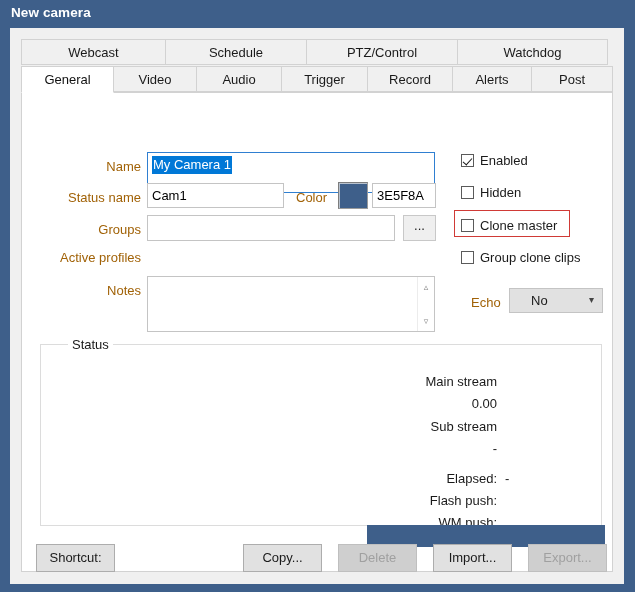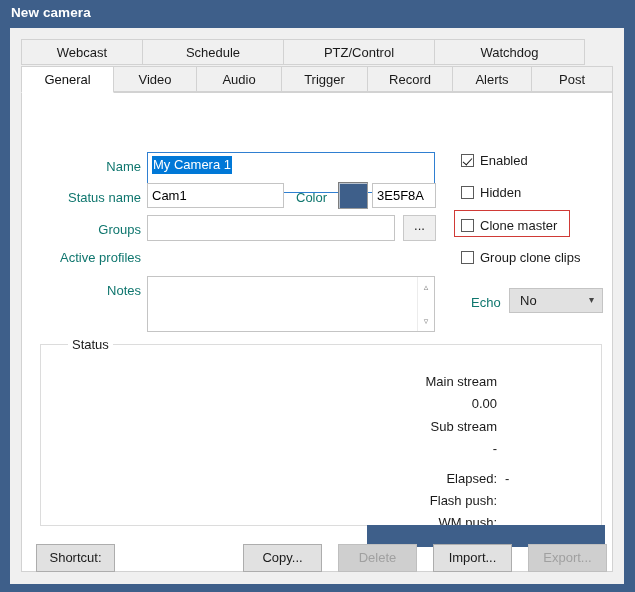--- a/index.html
+++ b/index.html
@@ -92,21 +92,21 @@
     width: 592px; height: 480px;
     background: #ffffff;
     border: 1px solid #d2d2d2;
     box-sizing: border-box;
   }
 
   
   .lbl {
     position: absolute;
     font-size: 13px;
-    color: #0f766e;
+    color: #a16207;
     white-space: nowrap;
   }
   .lbl.right { text-align: right; }
 
   .tbox {
     position: absolute;
     box-sizing: border-box;
     background: #ffffff;
     border: 1px solid #c4c4c4;
     font-family: "Liberation Sans", sans-serif;
@@ -187,21 +187,21 @@
 
   
   .combo {
     position: absolute;
     box-sizing: border-box;
     background: #e1e1e1;
     border: 1px solid #c4c4c4;
     font-size: 13px;
     color: #1a1a1a;
     line-height: 22px;
-    padding-left: 10px;
+    padding-left: 21px;
     white-space: nowrap;
     overflow: hidden;
   }
   .combo .chev {
     position: absolute;
     right: 8px; top: 0;
     font-size: 10px;
     color: #444;
     line-height: 22px;
   }
@@ -281,21 +281,21 @@
 
   <div id="titlebar">
     <div class="title">New camera</div>
   </div>
 
   <div id="client">
 
     <div id="tabctl">
 
       <div class="tabrow row1">
-        <div class="tab" style="width:122px">Webcast</div>
+        <div class="tab" style="width:145px">Webcast</div>
         <div class="tab" style="width:141px">Schedule</div>
         <div class="tab" style="width:151px">PTZ/Control</div>
         <div class="tab" style="width:150px">Watchdog</div>
       </div>
 
       <div class="tabrow row2">
         <div class="tab selected" style="width:93px">General</div>
         <div class="tab" style="width:83px">Video</div>
         <div class="tab" style="width:85px">Audio</div>
         <div class="tab" style="width:86px">Trigger</div>

